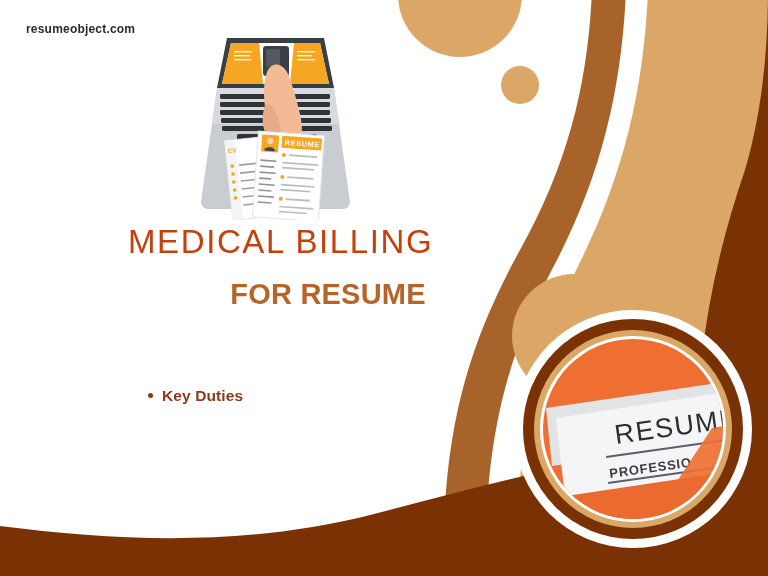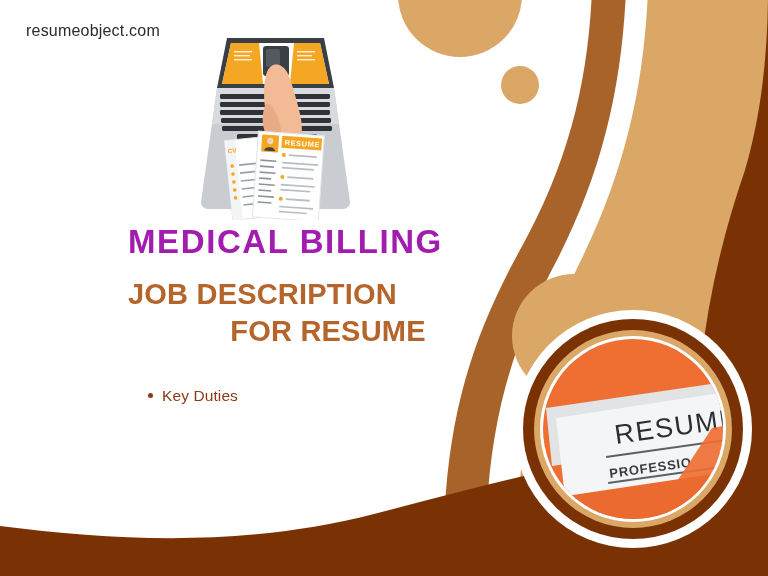--- a/index.html
+++ b/index.html
@@ -9,48 +9,48 @@
     font-family:"Liberation Sans", sans-serif;
     position:relative;
   }
   .canvas{position:absolute;inset:0;width:768px;height:576px;overflow:hidden;background:#fff;}
   .layer{position:absolute;inset:0;width:768px;height:576px;}
   svg.layer{display:block;}
 
   
   .logo{
     position:absolute;left:26px;top:22px;
-    font-size:16px;letter-spacing:.2px;
-    color:#2b2b2b;font-weight:400;
+    font-size:12px;letter-spacing:.2px;
+    color:#2b2b2b;font-weight:700;
     white-space:nowrap;
   }
 
   
   .headline{position:absolute;left:128px;top:222px;width:400px;}
   .kicker{
     font-size:33px;line-height:40px;letter-spacing:1.6px;
-    color:#a21caf;font-weight:700;white-space:nowrap;
+    color:#c2410c;font-weight:400;white-space:nowrap;
   }
   .title{
     margin-top:14px;
     font-size:29px;line-height:37px;letter-spacing:.2px;
     color:#b5642a;font-weight:700;
   }
   .title .l2{display:block;text-align:center;}
 
   
   .bullets{
     position:absolute;left:140px;top:384px;
     margin:0;padding:0 0 0 22px;
     list-style:none;
   }
   .bullets li{
     position:relative;
     font-size:15.5px;line-height:23px;
-    color:#8b3a17;font-weight:400;letter-spacing:.1px;
+    color:#8b3a17;font-weight:700;letter-spacing:.1px;
     white-space:nowrap;
   }
   .bullets li::before{
     content:"";position:absolute;left:-14px;top:9px;
     width:5px;height:5px;border-radius:50%;background:#8b3a17;
   }
 
   
   .illus{position:absolute;left:193px;top:32px;width:165px;height:188px;}
   .illus svg{display:block;width:165px;height:188px;}
@@ -241,21 +241,20 @@
 
         <path d="M200,120 L242,112 L242,242 L120,242 Z" fill="#ef6f33" opacity="0.92"></path>
         <path d="M0,196 L242,160 L242,242 L0,242 Z" fill="#ea6a30"></path>
       </g>
     </svg>
   </div>
 
   <div class="headline">
     <div class="kicker">MEDICAL BILLING</div>
     <div class="title">
-      <span class="l1">JOB DESCRIPTION</span>
       <span class="l2">FOR RESUME</span>
     </div>
   </div>
 
   <ul class="bullets">
     <li>Key Duties</li>
   </ul>
 
 </div>
 

